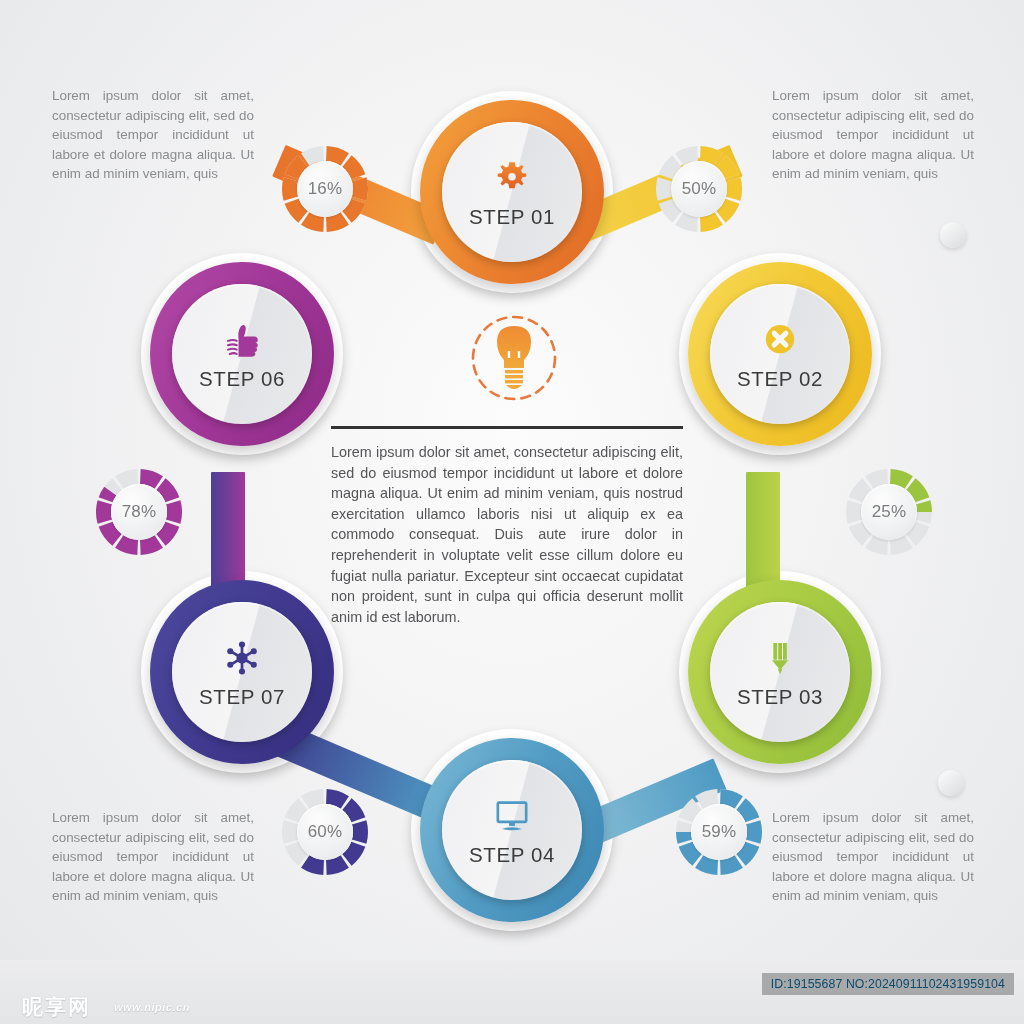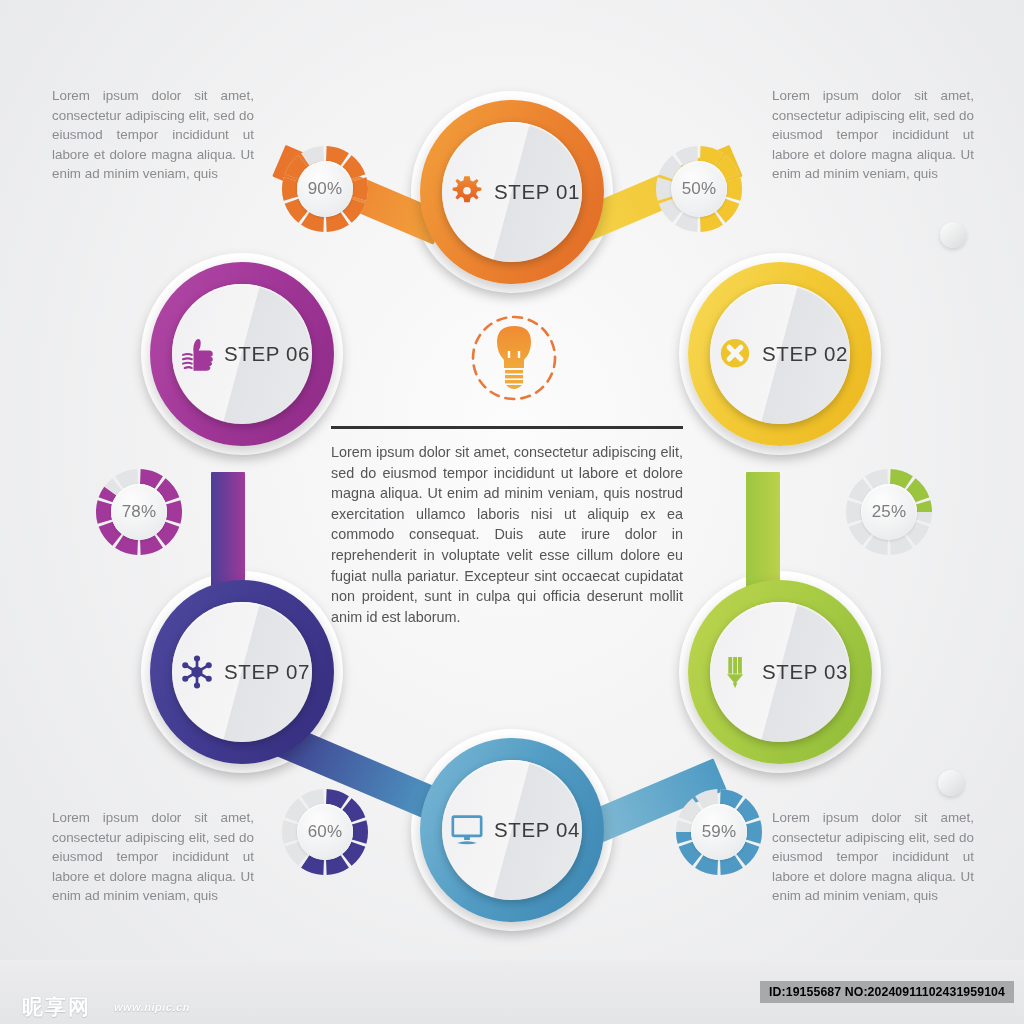--- a/index.html
+++ b/index.html
@@ -31,21 +31,21 @@
           display:flex; align-items:center; justify-content:center;
           box-shadow:0 6px 14px rgba(0,0,0,.20); }
   .step::before { 
     content:""; position:absolute; inset:-9px; border-radius:50%;
     background:#ffffff; z-index:-1; box-shadow:0 5px 12px rgba(0,0,0,.16);
   }
   .step .inner {
     width:140px; height:140px; border-radius:50%;
     background:linear-gradient(105deg,#f0f0f2 0%,#f5f5f6 49.5%,#e2e3e6 50%,#e9eaec 100%);
     box-shadow:inset 0 1px 2px rgba(255,255,255,.9), 0 3px 8px rgba(0,0,0,.22);
-    display:flex; align-items:center; justify-content:center;
+    display:flex; flex-direction:column; align-items:center; justify-content:center;
     gap:4px; position:relative;
   }
   .step .label { font-size:20.5px; letter-spacing:.6px; color:#3b3b3b; font-weight:400; }
   .step .ic { width:46px; height:46px; display:flex; align-items:center; justify-content:center; }
   .step .ic svg { display:block; }
 
   .s01 { left:420px; top:100px; background:linear-gradient(118deg,#f2a13c 0%,#ec8430 48%,#e06a26 100%); }
   .s02 { left:688px; top:262px; background:linear-gradient(118deg,#f7da57 0%,#f2c833 48%,#ecb81f 100%);align-items:center; }
   .s03 { left:688px; top:580px; background:linear-gradient(118deg,#bdd44e 0%,#a8cb44 48%,#8ebb38 100%); }
   .s04 { left:420px; top:738px; background:linear-gradient(118deg,#7cb9d6 0%,#529cc4 48%,#3b86b2 100%); }
@@ -95,22 +95,22 @@
   .dot.a { left:940px; top:222px; }
   .dot.b { left:938px; top:770px; }
 
   
   #footer { position:absolute; left:0; bottom:0; width:1024px; height:64px;
             background:linear-gradient(to bottom,#ececee,#e4e5e7); }
   #wm { position:absolute; left:22px; top:33px; display:flex; align-items:center; gap:23px;
         color:#fff; text-shadow:0 0 1px #b9babc,0 1px 1px #c8c9cb; }
   #wm .cn { font-size:21px; font-weight:bold; letter-spacing:2px; }
   #wm .url { font-size:11px; font-style:italic; font-weight:bold; letter-spacing:.5px; }
-  #idbox { position:absolute; right:10px; top:21px; background:#a8a9ab; color:#000000;
-           font-size:12.3px; padding:4px 9px; letter-spacing:.1px;font-weight:bold; }
+  #idbox { position:absolute; right:10px; top:13px; background:#a8a9ab; color:#0c4a6e;
+           font-size:12.3px; padding:4px 9px; letter-spacing:.1px; }
 </style>
 </head>
 <body>
 
 <div id="stage">
 
   <div class="bar s01_06"></div>
   <div class="bar s01_02"></div>
   <div class="bar s02_03"></div>
   <div class="bar s03_04"></div>
@@ -250,21 +250,21 @@
         <path d="M 45.63723277739305 82.47383353257706 A 35.5 35.5 0 0 1 27.25150564973918 76.49994865923865" stroke="#e8762b" stroke-width="15" fill="none"></path>
         <path d="M 25.046501964806833 74.89791970772677 A 35.5 35.5 0 0 1 13.683497692035765 59.25808606444798" stroke="#e3e4e6" stroke-width="15" fill="none"></path>
         <path d="M 25.046501964806833 74.89791970772677 A 35.5 35.5 0 0 1 13.683497692035765 59.25808606444798" stroke="#e8762b" stroke-width="15" fill="none"></path>
         <path d="M 12.84126122971037 56.6659487699404 A 35.5 35.5 0 0 1 12.841261229710362 37.33405123005962" stroke="#e3e4e6" stroke-width="15" fill="none"></path>
         <path d="M 12.84126122971037 56.6659487699404 A 35.5 35.5 0 0 1 12.841261229710362 37.33405123005962" stroke="#e8762b" stroke-width="15" fill="none"></path>
         <path d="M 13.683497692035758 34.741913935552034 A 35.5 35.5 0 0 1 25.04650196480684 19.10208029227322" stroke="#e3e4e6" stroke-width="15" fill="none"></path>
         <path d="M 13.683497692035758 34.741913935552034 A 35.5 35.5 0 0 1 25.04650196480684 19.10208029227322" stroke="#e8762b" stroke-width="15" fill="none"></path>
         <path d="M 27.251505649739155 17.50005134076136 A 35.5 35.5 0 0 1 45.637232777393024 11.526166467422946" stroke="#e3e4e6" stroke-width="15" fill="none"></path>
       </svg>
     <div class="hub"></div>
-    <div class="pct">90%</div>
+    <div class="pct">16%</div>
   </div>
   <div class="donut d50">
     <svg class="ring" viewBox="0 0 94 94">
         <path d="M 48.36276722260696 11.526166467422946 A 35.5 35.5 0 0 1 66.74849435026081 17.500051340761345" stroke="#e3e4e6" stroke-width="15" fill="none"></path>
         <path d="M 48.36276722260696 11.526166467422946 A 35.5 35.5 0 0 1 66.74849435026081 17.500051340761345" stroke="#f3c62f" stroke-width="15" fill="none"></path>
         <path d="M 68.95349803519318 19.102080292273232 A 35.5 35.5 0 0 1 80.31650230796424 34.74191393555202" stroke="#e3e4e6" stroke-width="15" fill="none"></path>
         <path d="M 68.95349803519318 19.102080292273232 A 35.5 35.5 0 0 1 80.31650230796424 34.74191393555202" stroke="#f3c62f" stroke-width="15" fill="none"></path>
         <path d="M 81.15873877028963 37.334051230059615 A 35.5 35.5 0 0 1 81.15873877028963 56.665948769940385" stroke="#e3e4e6" stroke-width="15" fill="none"></path>
         <path d="M 81.15873877028963 37.334051230059615 A 35.5 35.5 0 0 1 81.15873877028963 56.665948769940385" stroke="#f3c62f" stroke-width="15" fill="none"></path>
         <path d="M 80.31650230796424 59.25808606444798 A 35.5 35.5 0 0 1 68.95349803519316 74.89791970772677" stroke="#e3e4e6" stroke-width="15" fill="none"></path>

